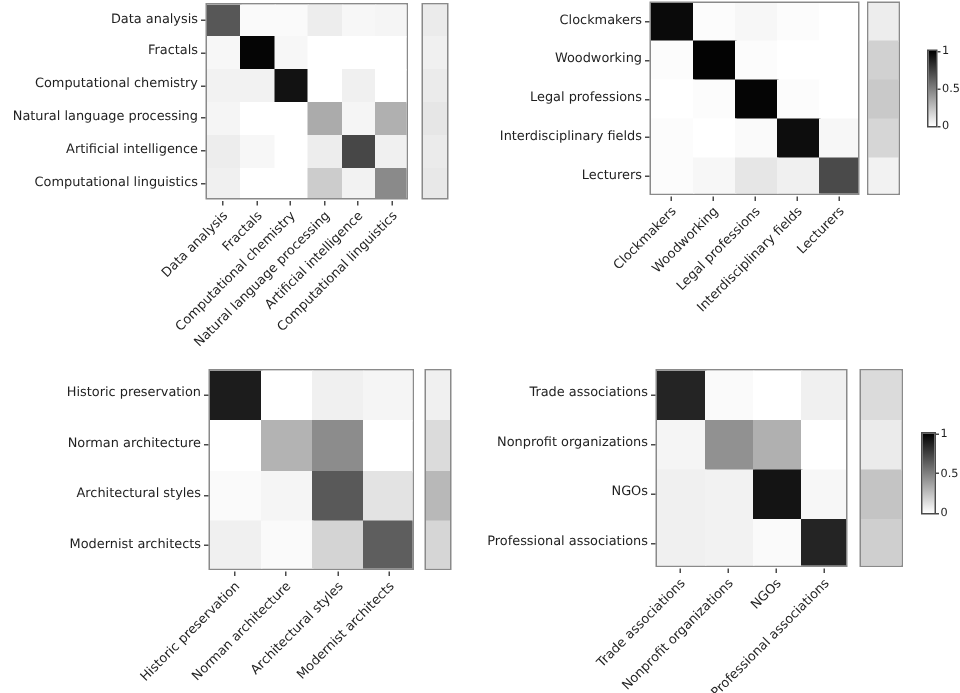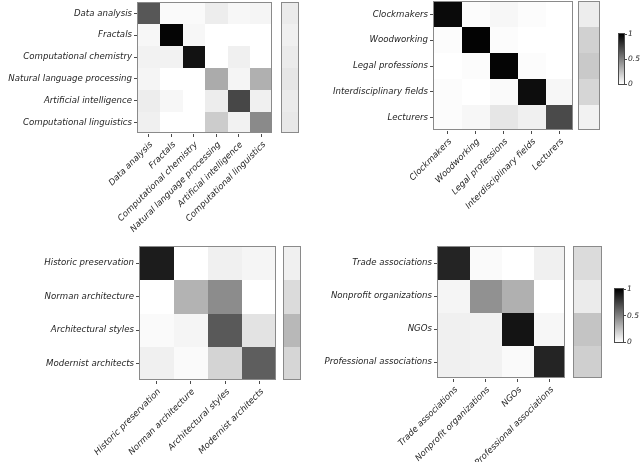--- a/index.html
+++ b/index.html
@@ -5,21 +5,21 @@
   html, body { margin: 0; padding: 0; background: #ffffff; }
   #canvas {
     position: relative;
     width: 640px;
     height: 462px;
     background: #ffffff;
     overflow: hidden;
     font-family: "DejaVu Sans", "Liberation Sans", sans-serif;
     color: #1f1f1f;
   }
-  .panel { position: absolute; left: 0; top: 0; width: 640px; height: 462px; font-style: italic; }
+  .panel { position: absolute; left: 0; top: 0; width: 640px; height: 462px; }
   .matrix-frame {
     position: absolute;
     border: 1px solid #8a8a8a;
     box-sizing: border-box;
     overflow: hidden;
   }
   .cell { position: absolute; }
   .ylab {
     position: absolute;
     display: flex;

